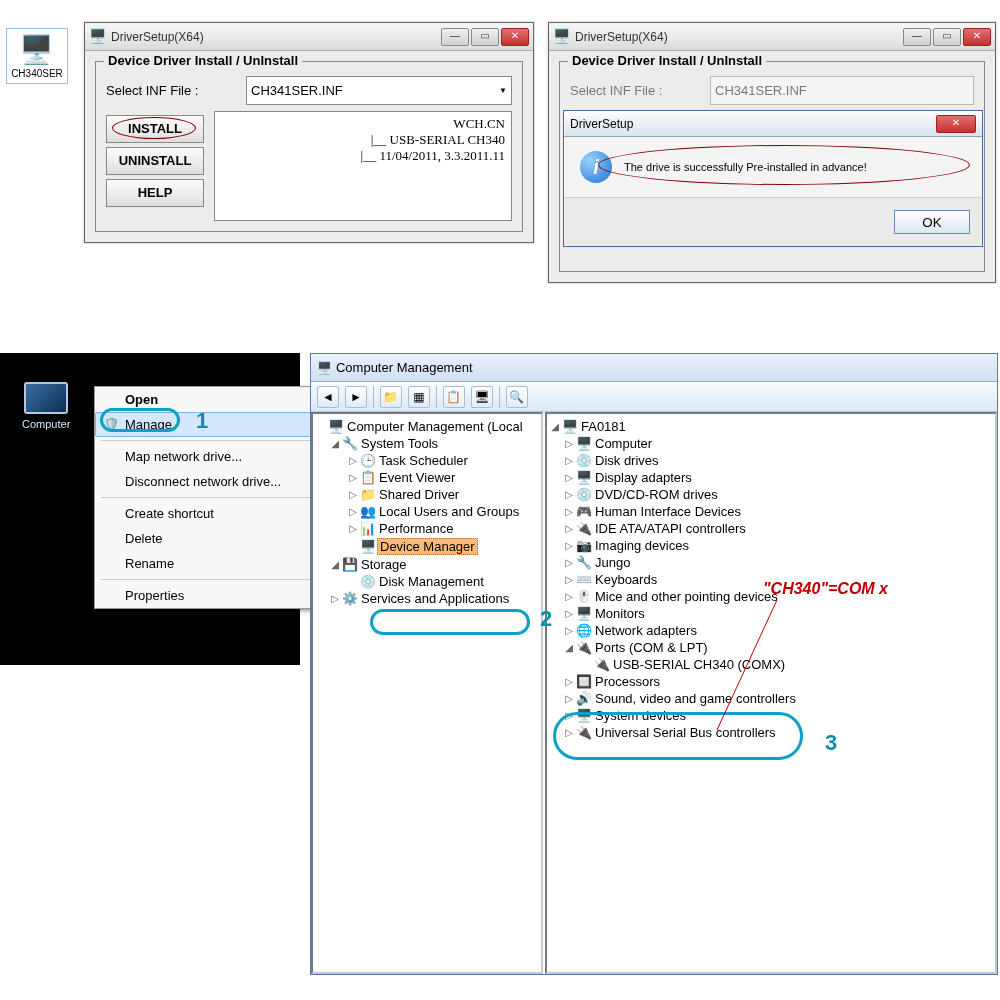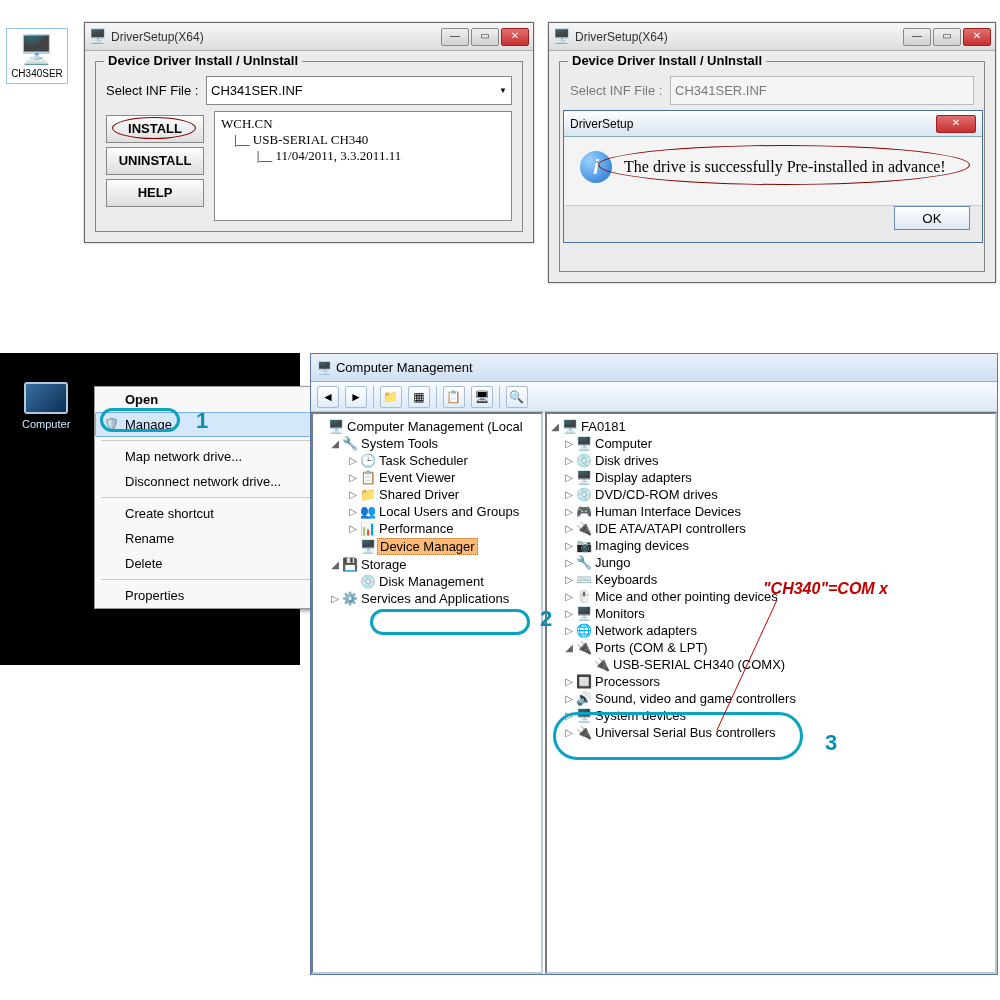--- a/index.html
+++ b/index.html
@@ -14,37 +14,37 @@
   .win { position: absolute; border: 1px solid #666; background: #ECECEC; box-shadow: 0 0 2px rgba(0,0,0,0.3); }
   .titlebar { height: 28px; background: linear-gradient(to bottom, #f7f7f7, #dcdcdc); display: flex; align-items: center; padding: 0 4px; border-bottom: 1px solid #aaa; }
   .titlebar .ticon { width: 18px; height: 18px; margin-right: 4px; font-size: 14px; }
   .titlebar .ttext { flex: 1; font-size: 12px; color: #333; }
   .winbtns { display: flex; gap: 2px; }
   .winbtn { width: 28px; height: 18px; border: 1px solid #888; border-radius: 2px; background: linear-gradient(to bottom,#f0f0f0,#d0d0d0); font-size: 10px; line-height: 14px; text-align: center; color: #333; }
   .winbtn.close { background: linear-gradient(to bottom,#e07070,#c83030); color: #fff; border-color: #a02020; }
   .winbody { padding: 10px; }
   .groupbox { border: 1px solid #888; padding: 8px 10px 10px; position: relative; background: #ECECEC; }
   .groupbox > .legend { position: absolute; top: -9px; left: 8px; background: #ECECEC; padding: 0 4px; font-weight: bold; font-size: 13px; }
-  .row { display: flex; align-items: center; margin: 6px 0; }
+  .row { display: flex; align-items: center; margin: 6px 0; gap: 40px; }
   .rowlbl { width: 100px; font-size: 13px; }
   .select { flex: 1; height: 29px; border: 1px solid #888; background: #fff; padding: 0 4px; font-size: 13px; display:flex; align-items:center; justify-content:space-between; }
   .select .caret { font-size: 8px; }
   .btncol { display: flex; flex-direction: column; gap: 4px; margin-top: 4px; }
   .wbtn { width: 98px; height: 28px; border: 1px solid #888; background: linear-gradient(to bottom,#fdfdfd,#dedede); font-size: 13px; font-weight: bold; text-align:center; line-height:26px; cursor:pointer; }
   .driverinfo { border: 1px solid #888; background: #fff; padding: 4px 6px; font-size: 13px; height: 110px; white-space: pre; font-family: "Segoe UI"; }
   .installbtn-wrap { position: relative; }
   .redcircle { position:absolute; border:1px solid #800000; border-radius:50%; pointer-events:none; }
 
   
   .popup { position: absolute; border: 1px solid #4a6f9b; background: #f4f4f4; }
   .popup .ptitle { height: 26px; background: linear-gradient(to bottom,#fefefe,#d8e4f0); display:flex; align-items:center; padding:4px 6px; border-bottom:1px solid #8aa; }
   .popup .ptitle .pt { flex:1; font-size:12px; }
   .popup .pbody { padding: 14px 16px; display:flex; align-items:center; gap:12px; }
   .info-icon { width:32px; height:32px; border-radius:50%; background:radial-gradient(circle at 30% 30%, #9cd1ff,#1a73cf); color:#fff; display:flex; align-items:center; justify-content:center; font-size:20px; font-style:italic; font-weight:bold; }
-  .popup .pfoot { padding: 0 12px 12px; text-align:right; border-top:1px solid #ccc; background:#eaeaea;margin-top:8px; }
+  .popup .pfoot { padding: 12px 12px 12px; text-align:right; border-top:1px solid #ccc; background:#eaeaea; }
   .okbtn { width:76px; height:24px; border:1px solid #6a8bb5; background:linear-gradient(to bottom,#fff,#dde7f3); }
 
   
   .blackbg { position:absolute; background:#000; }
   .compicon { position:absolute; color:#cfe5ff; text-align:center; font-size:11px; }
   .compicon .monitor { width:44px; height:32px; background:linear-gradient(135deg,#3a6fa0,#0b2f55); border:2px solid #b0c8e0; border-radius:3px; margin:0 auto; }
   .contextmenu { position:absolute; background:#f8f8f8; border:1px solid #999; box-shadow:2px 2px 4px rgba(0,0,0,0.4); font-size:13px; }
   .contextmenu .mitem { padding:5px 14px 5px 30px; position:relative; cursor:pointer; }
   .contextmenu .mitem:hover, .contextmenu .mitem.hl { background:#d4e7fb; border:1px solid #7bb2ea; border-radius:2px; padding:4px 13px 4px 29px; }
   .contextmenu .mitem.bold { font-weight:bold; }
@@ -105,21 +105,21 @@
       </div>
       <div style="display:flex; gap:10px; margin-top:4px;">
         <div class="btncol">
           <div class="installbtn-wrap">
             <div class="wbtn">INSTALL</div>
             <div class="redcircle" style="left:6px; top:2px; width:84px; height:22px;"></div>
           </div>
           <div class="wbtn">UNINSTALL</div>
           <div class="wbtn">HELP</div>
         </div>
-        <div class="driverinfo" style="flex:1;">WCH.CN
+        <div class="driverinfo" style="flex:1;text-align:right;">WCH.CN
     |__ USB-SERIAL CH340
            |__ 11/04/2011, 3.3.2011.11</div>
       </div>
     </div>
   </div>
 </div>
 
 <div class="win" style="left:548px; top:22px; width:448px;">
   <div class="titlebar">
     <span class="ticon">🖥️</span>
@@ -144,21 +144,21 @@
   </div>
 </div>
 
 <div class="popup" style="left:563px; top:110px; width:420px;">
   <div class="ptitle">
     <span class="pt">DriverSetup</span>
     <div class="winbtn close" style="width:40px;">✕</div>
   </div>
   <div class="pbody" style="position:relative;">
     <div class="info-icon">i</div>
-    <div style="font-size:16px;font-family:Liberation Serif, serif;">The drive is successfully Pre-installed in advance!</div>
+    <div style="font-size:11px;">The drive is successfully Pre-installed in advance!</div>
     <div class="redcircle" style="left:34px; top:8px; width:372px; height:40px; border-radius:50%;"></div>
   </div>
   <div class="pfoot">
     <button class="okbtn">OK</button>
   </div>
 </div>
 
 <div class="blackbg" style="left:0; top:353px; width:300px; height:312px;"></div>
 <div class="compicon" style="left:22px; top:382px;">
   <div class="monitor"></div>
@@ -168,22 +168,22 @@
   <div class="mitem bold">Open</div>
   <div class="mitem hl">
     <span class="shield">🛡️</span>
     <span>Manage</span>
   </div>
   <div class="sep"></div>
   <div class="mitem">Map network drive...</div>
   <div class="mitem">Disconnect network drive...</div>
   <div class="sep"></div>
   <div class="mitem">Create shortcut</div>
+  <div class="mitem">Delete</div>
   <div class="mitem">Rename</div>
-  <div class="mitem">Delete</div>
   <div class="sep"></div>
   <div class="mitem">Properties</div>
 </div>
 <div class="bluecircle" style="left:100px; top:408px; width:80px; height:24px;"></div>
 <div class="stepnum" style="left:196px; top:408px;">1</div>
 
 <div class="cmwin" style="left:310px; top:353px; width:688px;">
   <div class="cmtitle">
     <span style="margin-right:4px;">🖥️</span>
     <span class="ct">Computer Management</span>

